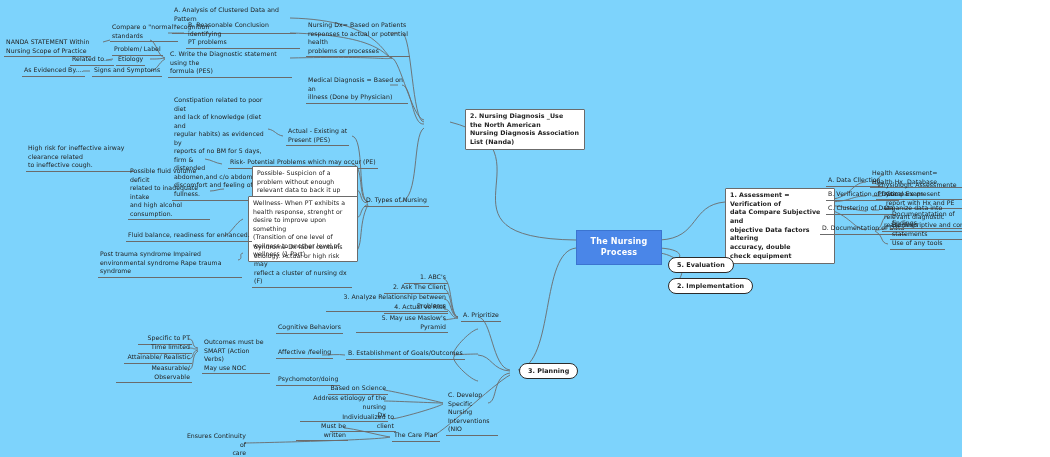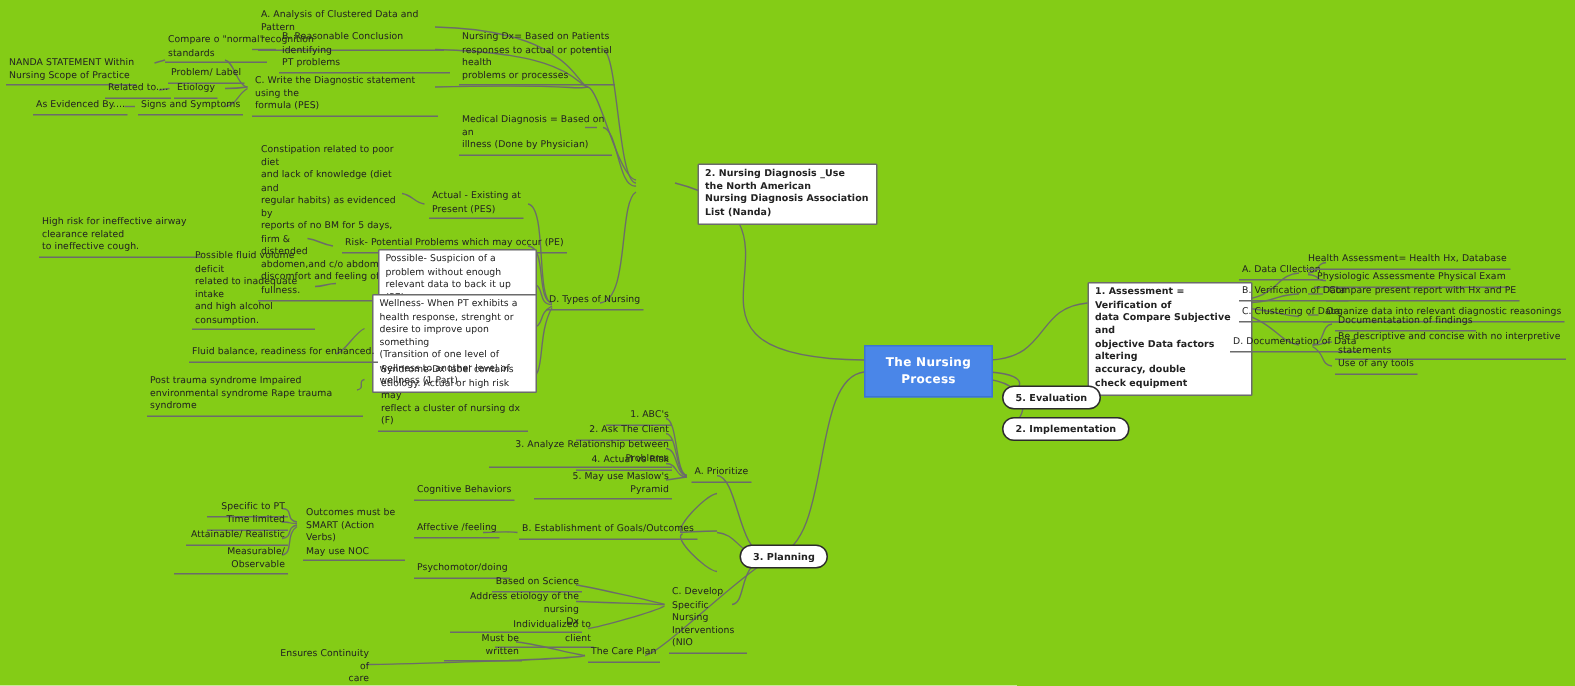--- a/index.html
+++ b/index.html
@@ -3,24 +3,24 @@
 <meta charset="utf-8">
 <style>
   html,body{margin:0;padding:0;background:#ffffff;}
   body{
     font-family:"DejaVu Sans","Liberation Sans",sans-serif;
     color:#1a1a1a;
     -webkit-font-smoothing:antialiased;
   }
   #canvas{
     position:relative;
-    width:1050px;
+    width:962px;
     height:457px;
     overflow:hidden;
-    background:#84cc16;
+    background:#7dd3fc;
     text-decoration:underline;
   }
   svg.links{
     position:absolute;left:0;top:0;width:1050px;height:457px;
     pointer-events:none;
   }
   svg.links path{fill:none;stroke:#6b6b6b;stroke-width:0.9;}
   svg.links line{stroke:#6b6b6b;stroke-width:0.9;}
 
   
@@ -174,21 +174,21 @@
 data Compare Subjective and
 objective Data factors altering
 accuracy, double
 check equipment</div>
 
   <div class="node boxed bold" style="left:465px;top:109px;width:110px;font-size:6.3px;">2. Nursing Diagnosis _Use
 the North American
 Nursing Diagnosis Association
 List (Nanda)</div>
 
-  <div class="node pill" style="left:493px;top:363px;">3. Planning</div>
+  <div class="node pill" style="left:519px;top:363px;">3. Planning</div>
 
   <div class="node pill" style="left:668px;top:278px;">2. Implementation</div>
 
   <div class="node pill" style="left:668px;top:257px;text-align:right;">5. Evaluation</div>
 
   <div class="node leaf" style="left:826px;top:176px;">A. Data Cllection</div>
   <div class="node leaf" style="left:870px;top:169px;">Health Assessment= Health Hx, Database</div>
   <div class="node leaf" style="left:876px;top:181px;">Physiologic Assessmente Physical Exam</div>
 
   <div class="node leaf" style="left:826px;top:190px;">B. Verification of Data</div>

